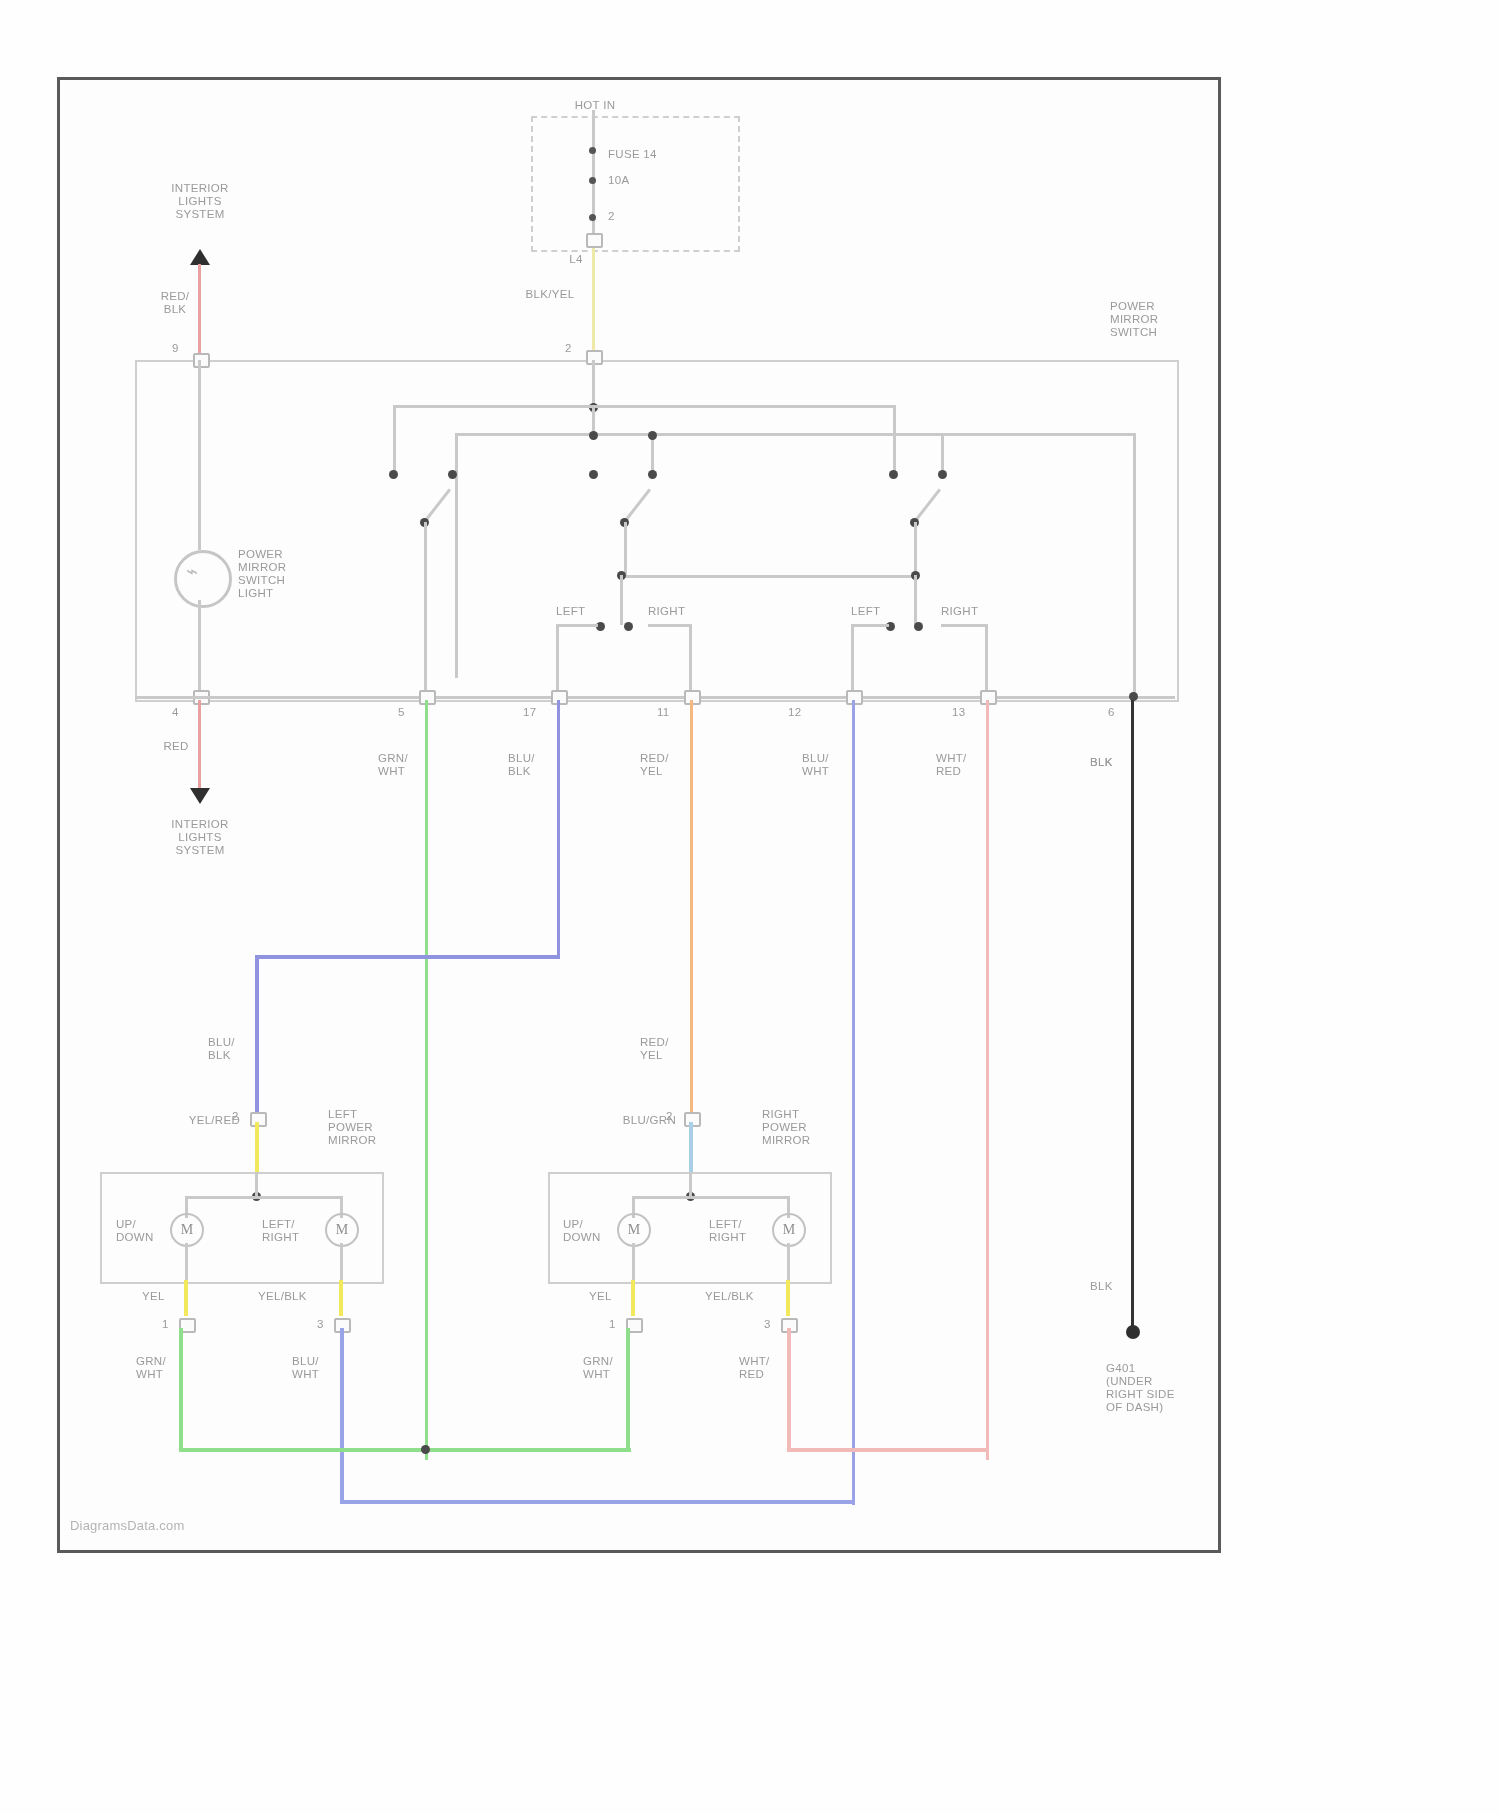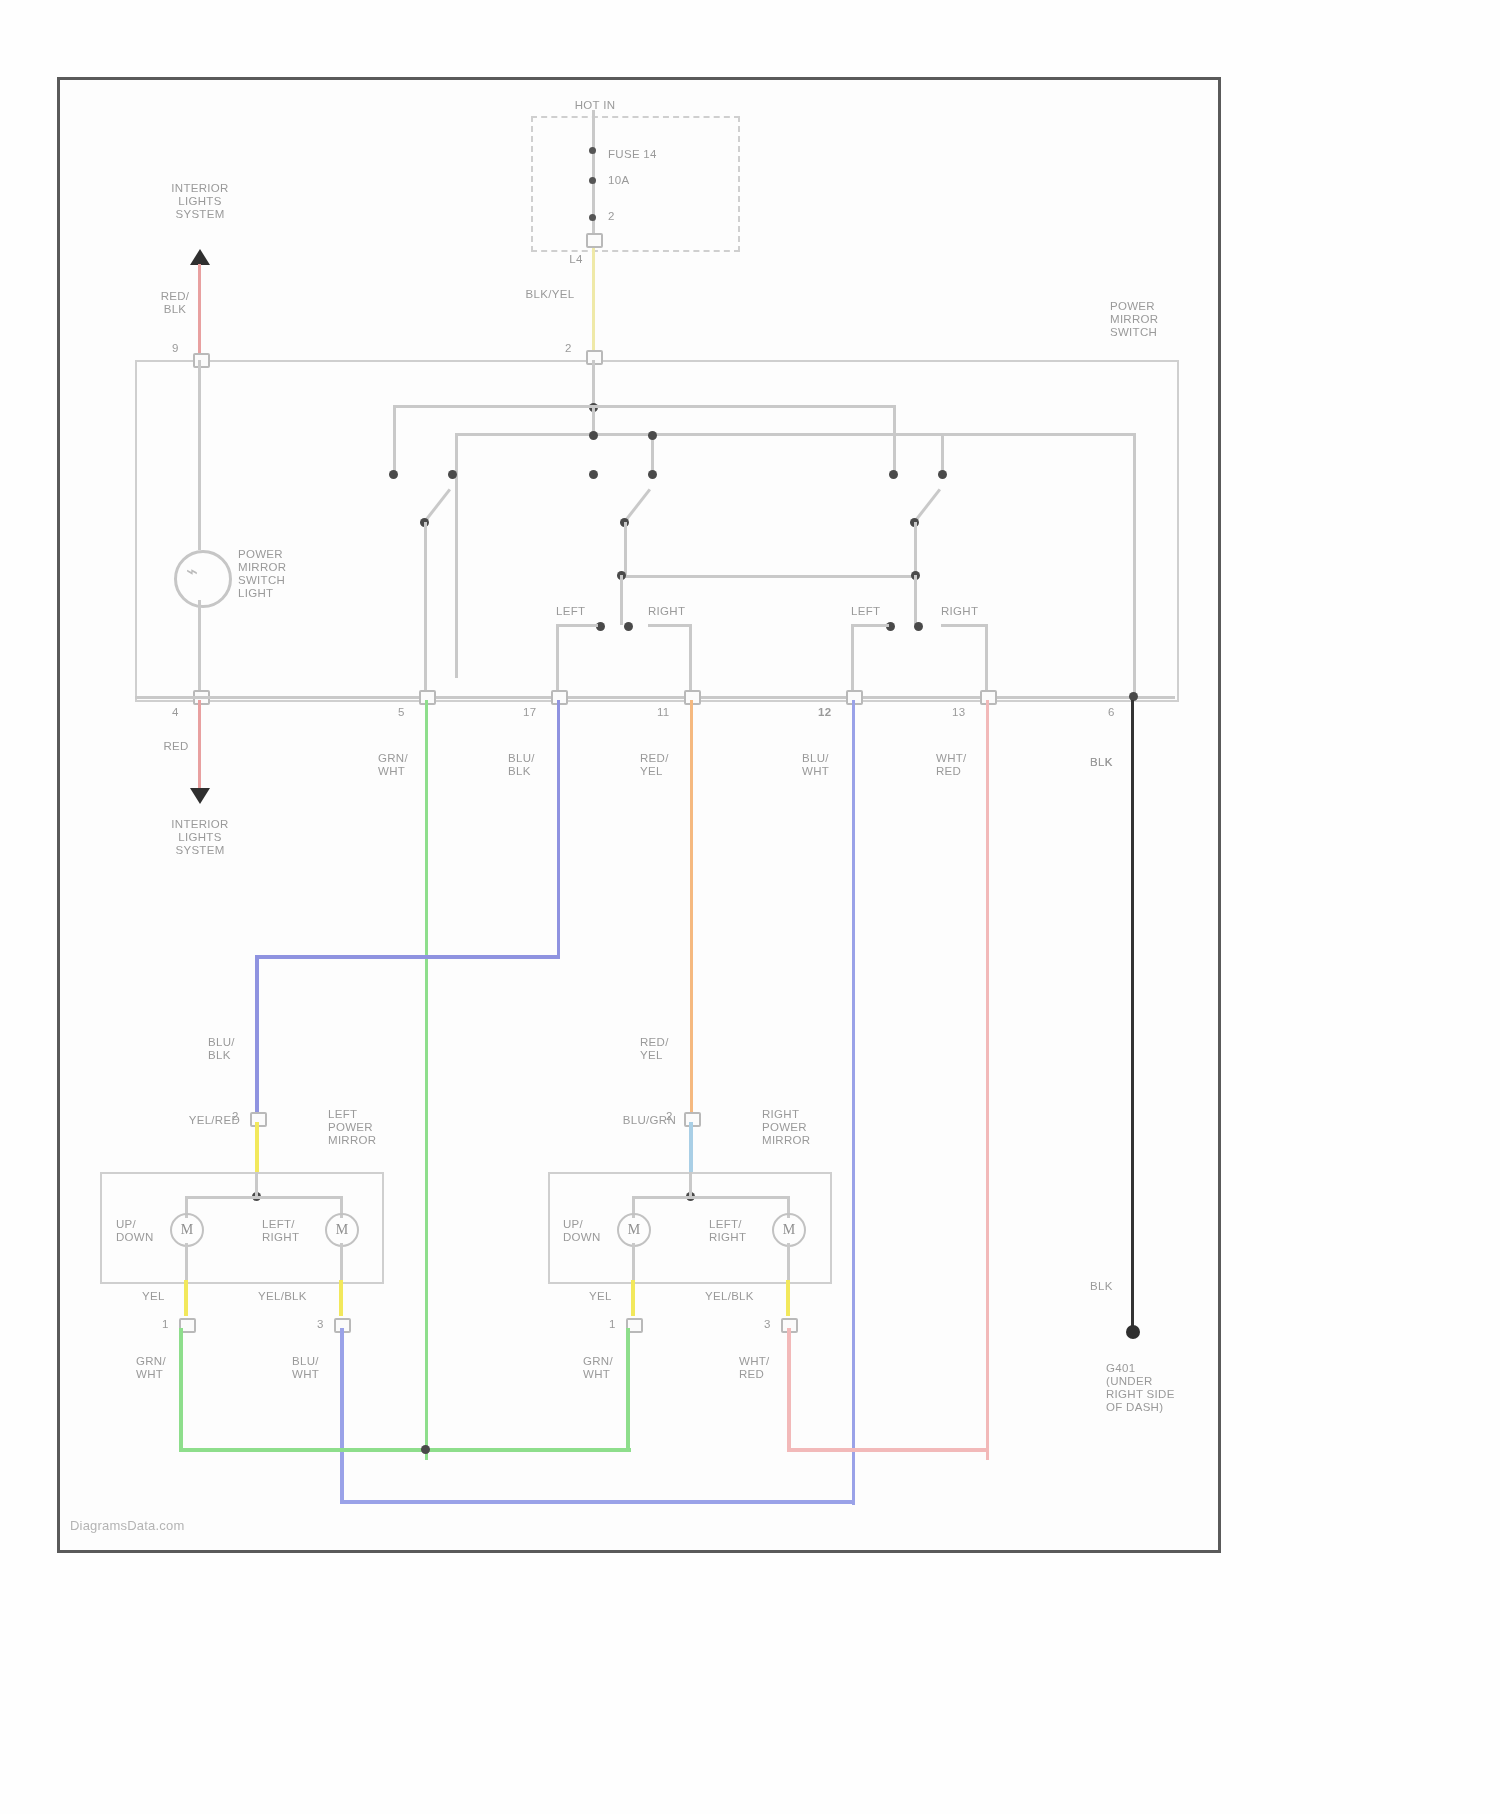--- a/index.html
+++ b/index.html
@@ -159,21 +159,21 @@
  <div class="lbl" style="left:523px;top:706px;width:24px;">17</div>
  <div class="lbl" style="left:508px;top:752px;width:60px;">BLU/
 BLK</div>
 
  <div class="conn" style="left:684px;top:690px;"></div>
  <div class="lbl" style="left:657px;top:706px;width:24px;">11</div>
  <div class="lbl" style="left:640px;top:752px;width:60px;">RED/
 YEL</div>
 
  <div class="conn" style="left:846px;top:690px;"></div>
- <div class="lbl" style="left:818px;top:706px;width:24px;font-weight:bold;">12</div>
+ <div class="lbl" style="left:788px;top:706px;width:24px;">12</div>
  <div class="lbl" style="left:802px;top:752px;width:60px;">BLU/
 WHT</div>
 
  <div class="conn" style="left:980px;top:690px;"></div>
  <div class="lbl" style="left:952px;top:706px;width:24px;">13</div>
  <div class="lbl" style="left:936px;top:752px;width:60px;">WHT/
 RED</div>
 
  <div class="dot" style="left:1129px;top:692px;"></div>
  <div class="lbl" style="left:1108px;top:706px;width:20px;">6</div>

